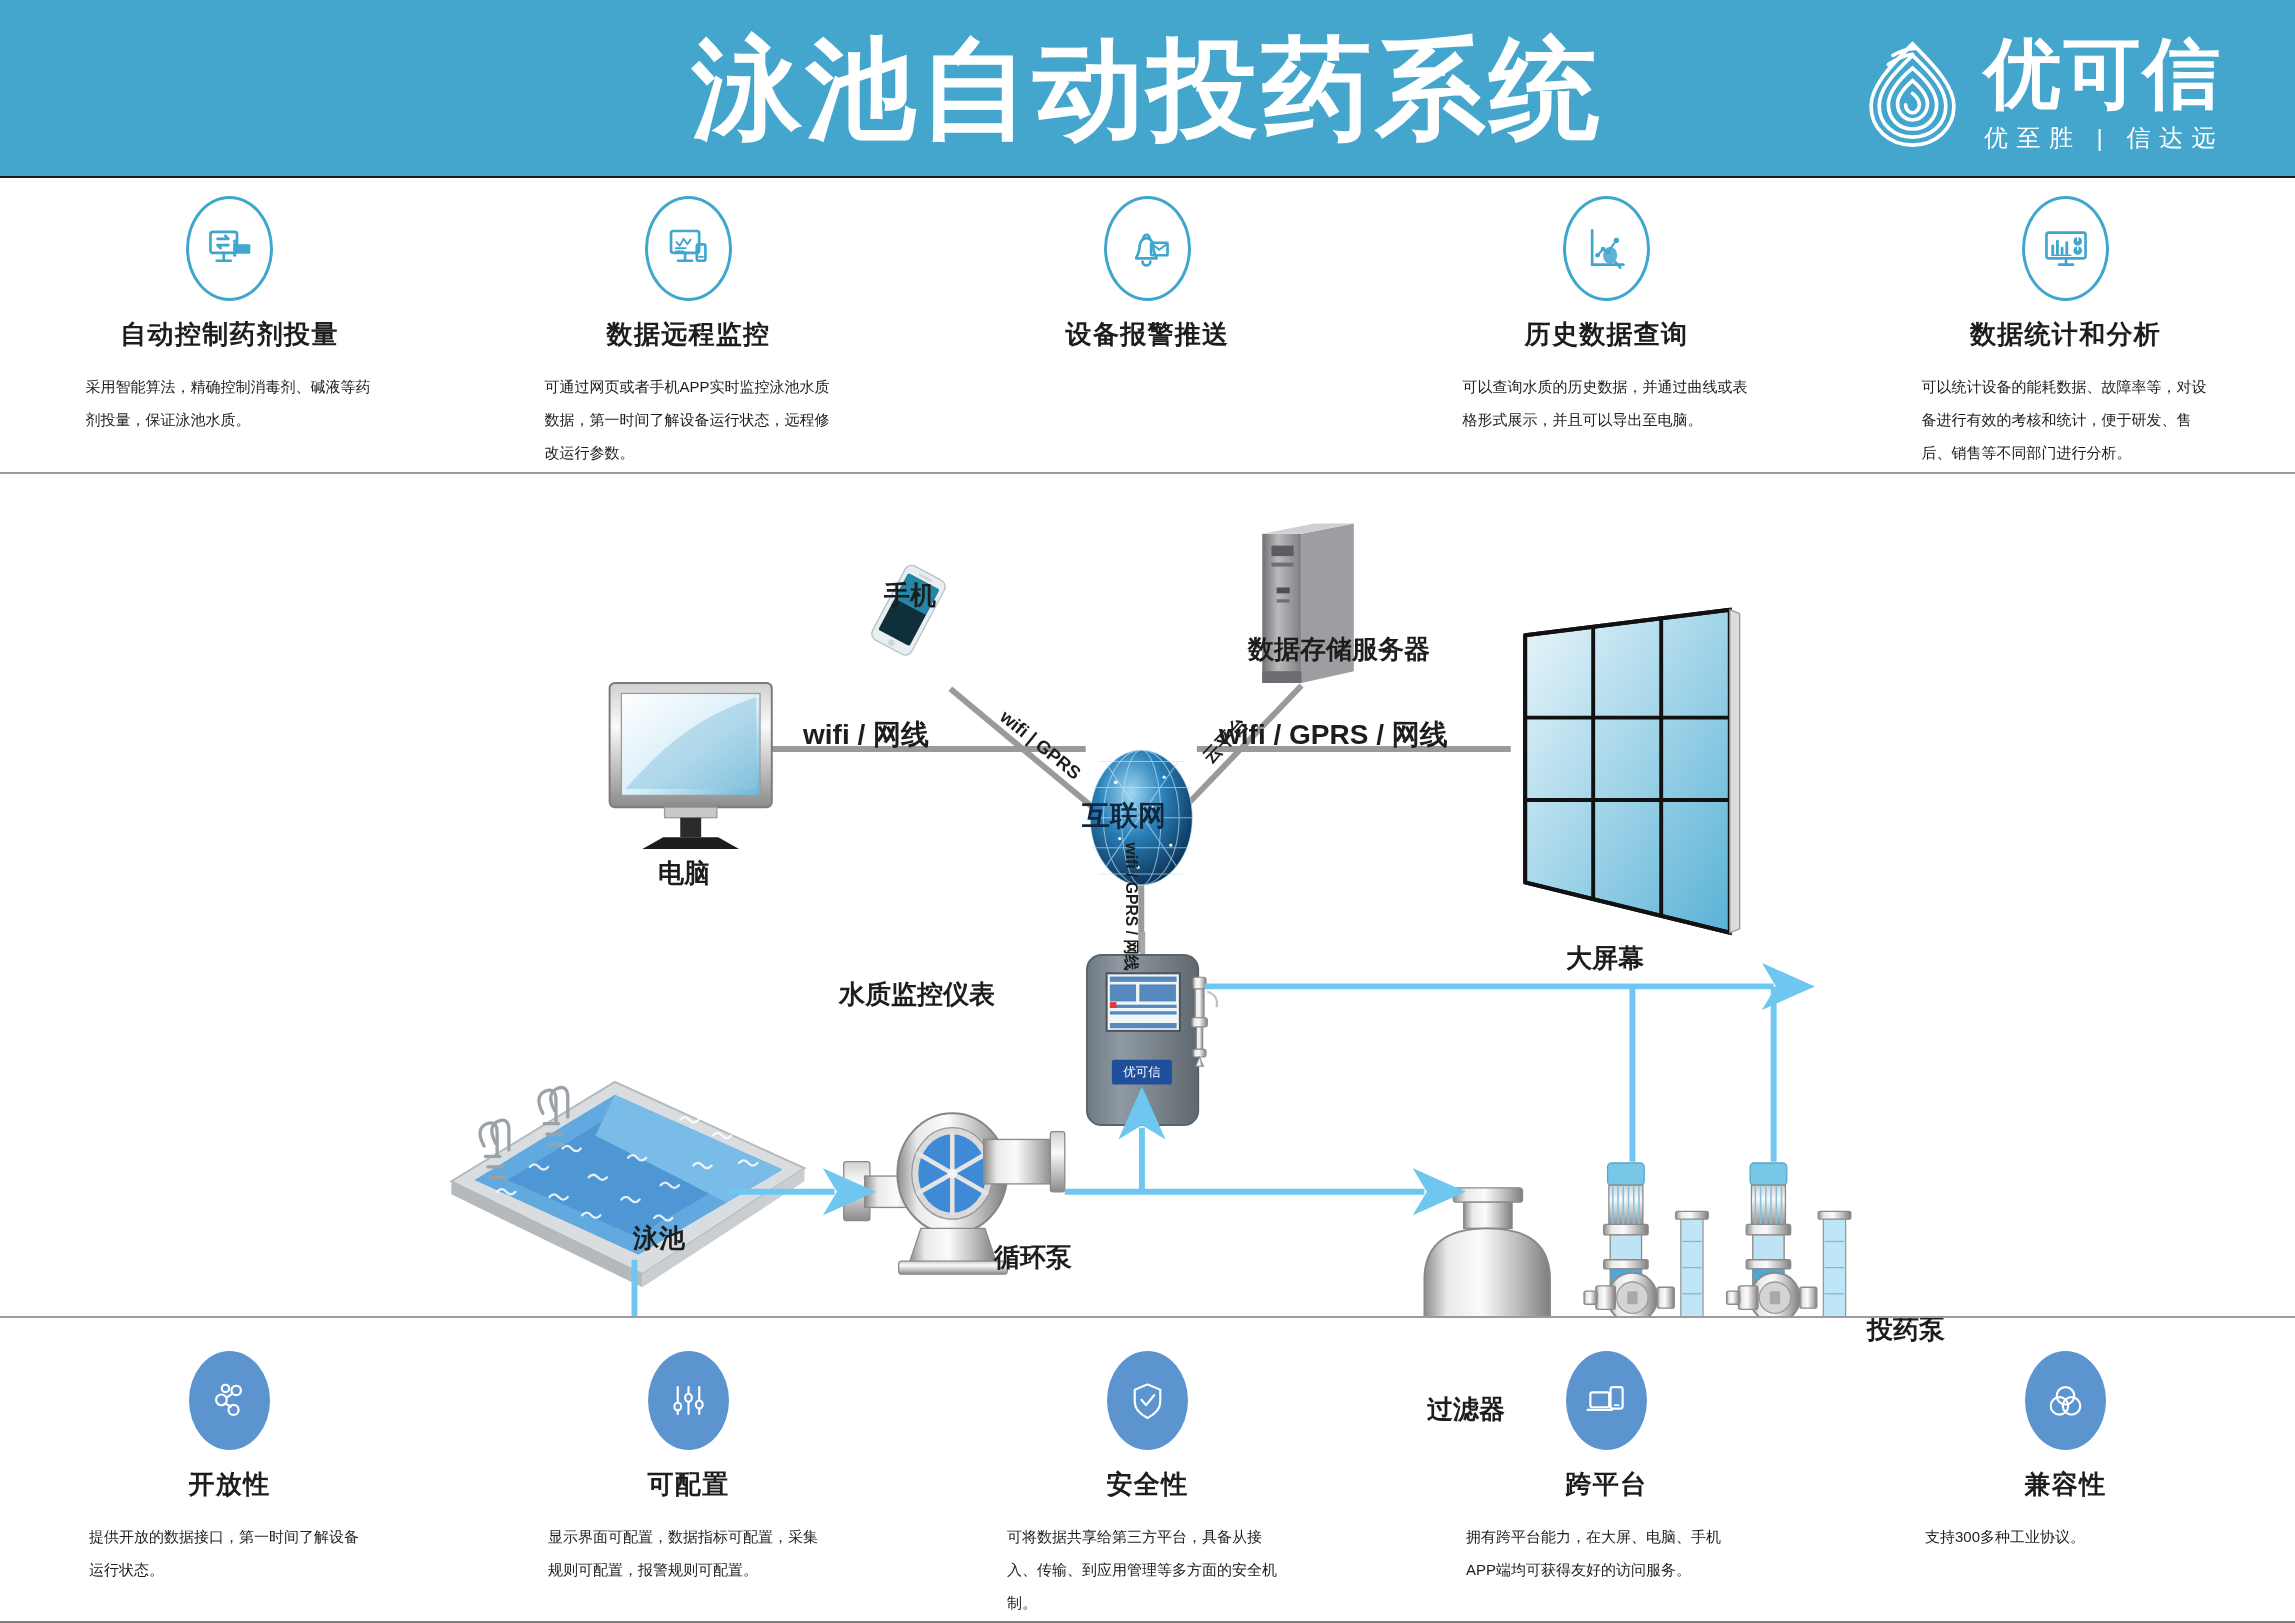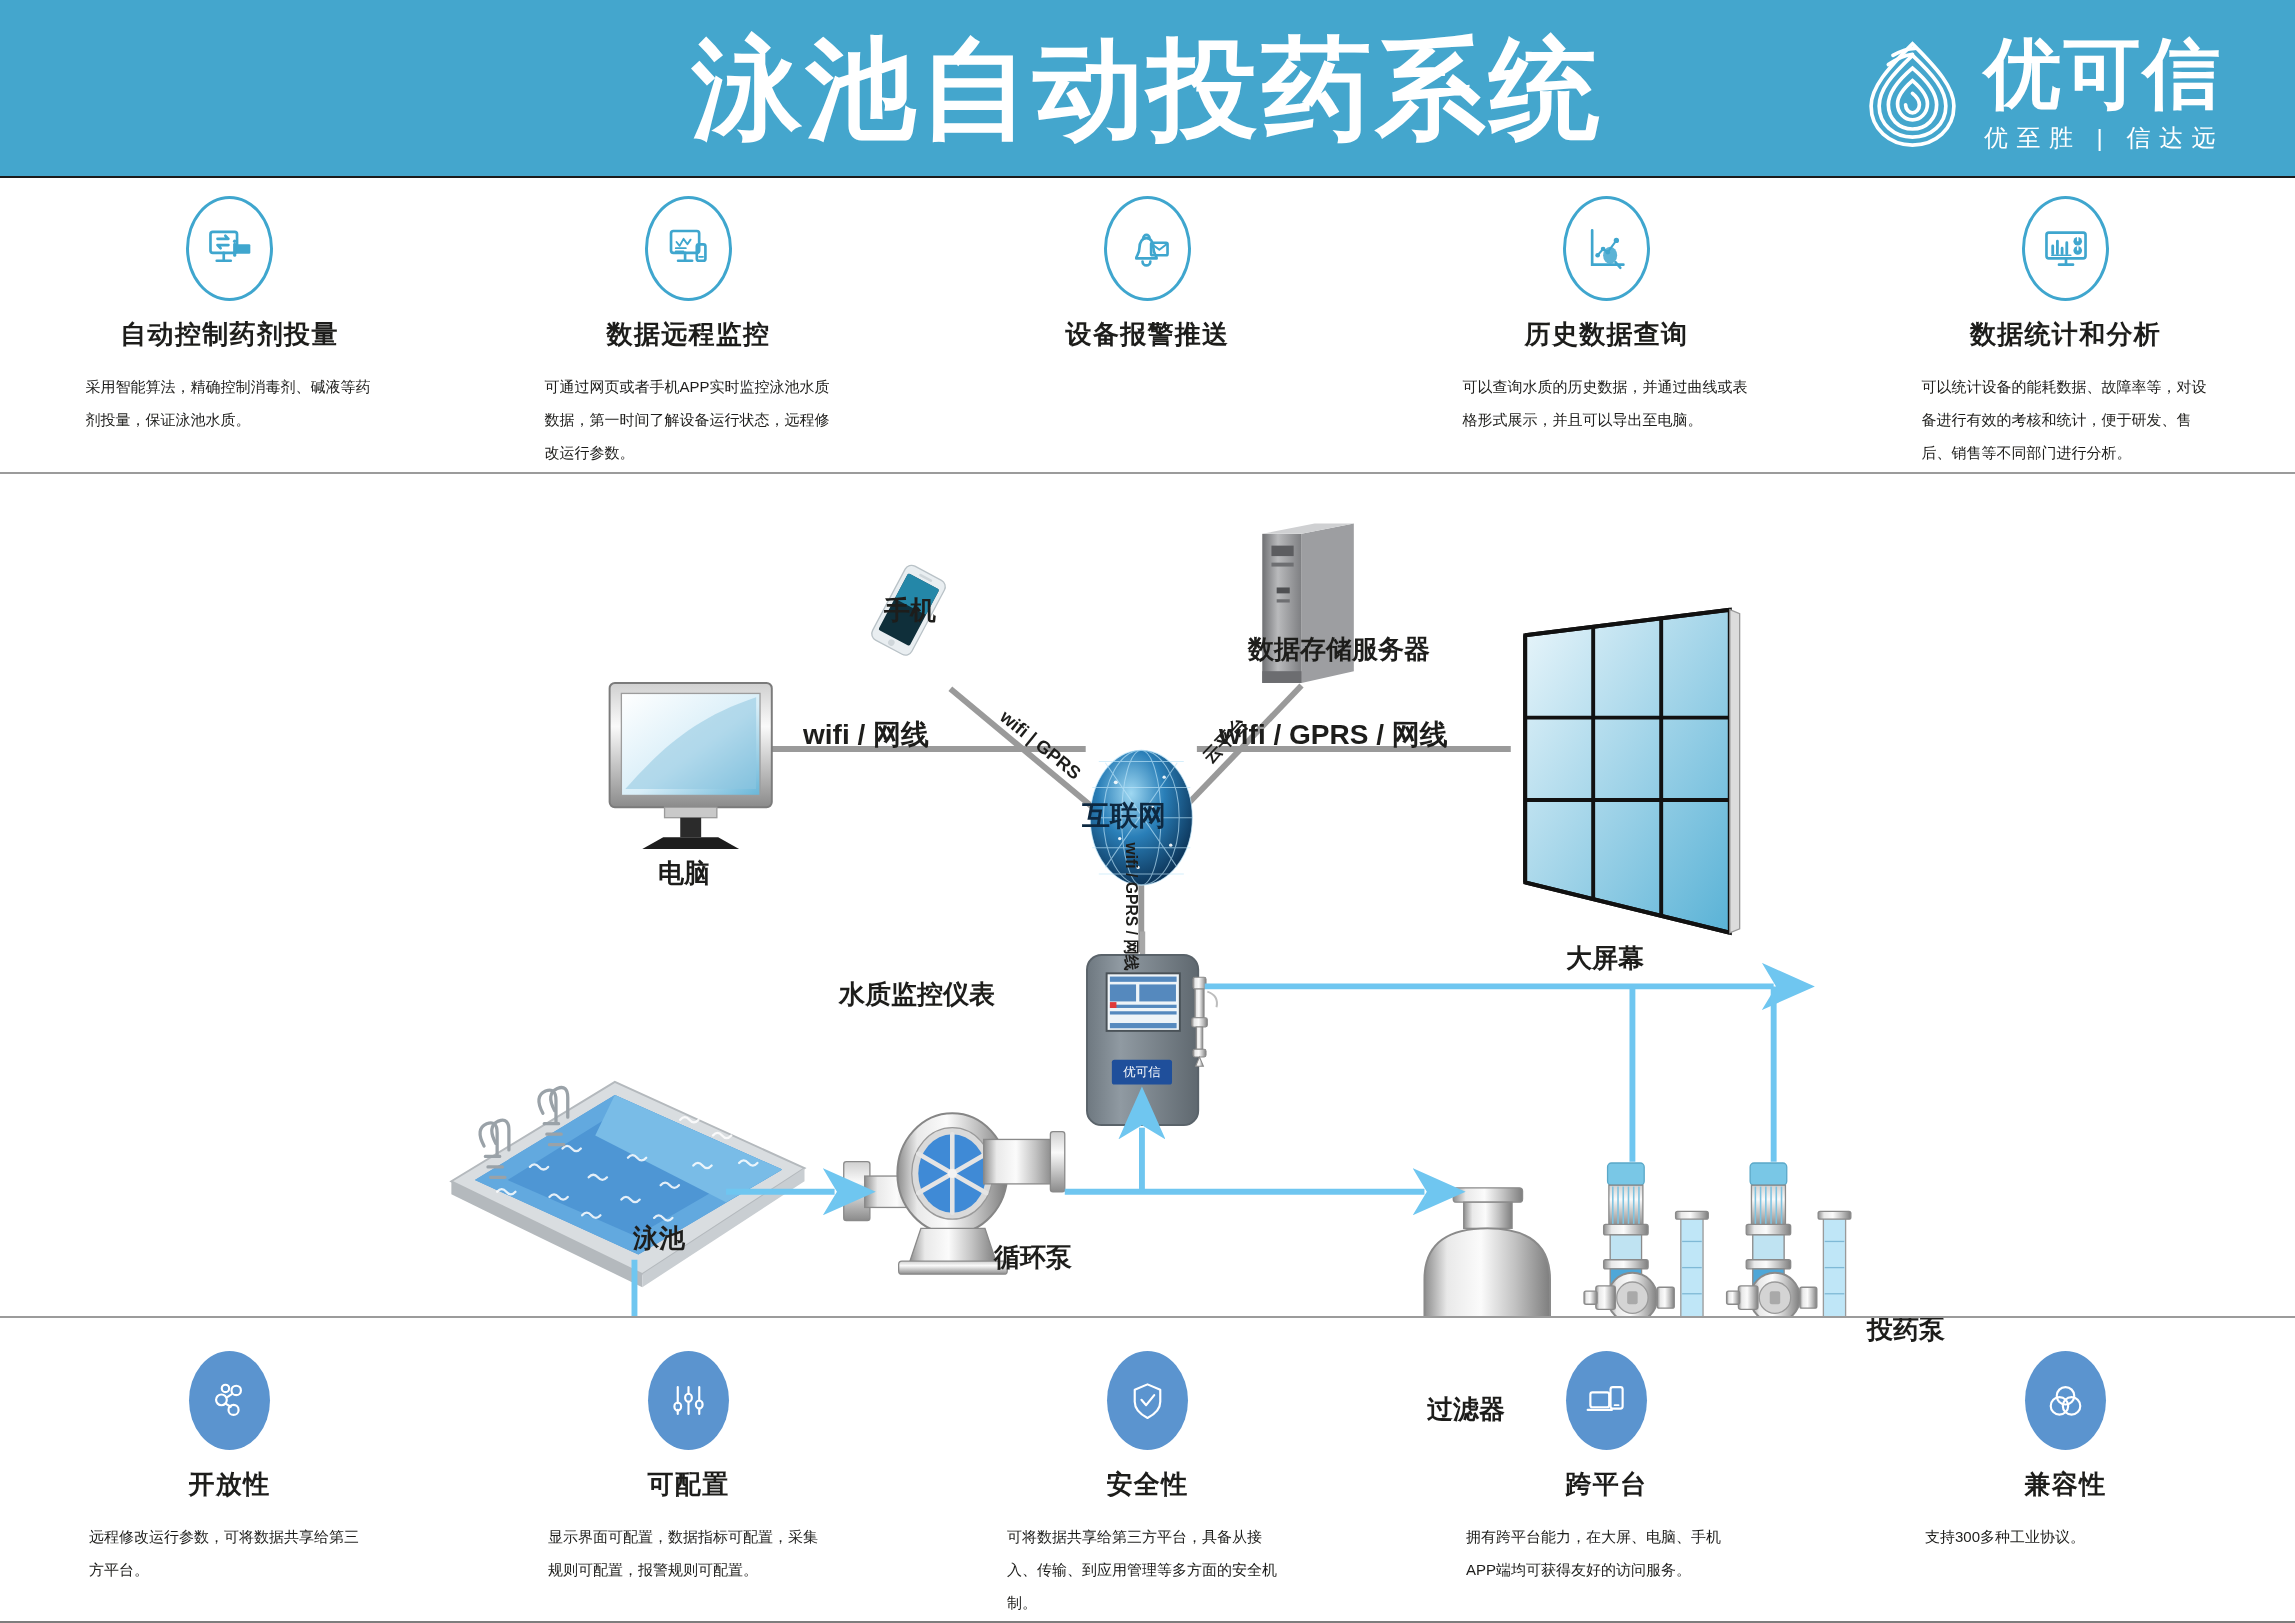--- a/index.html
+++ b/index.html
@@ -503,21 +503,21 @@
       <line x1="970" y1="1475" x2="970" y2="1200"></line>
 
       <line x1="2178" y1="1096" x2="2178" y2="1096"></line>
     </g>
 
     <text x="1585" y="420" font-size="28" font-weight="bold" fill="#1d1d1b" text-anchor="middle" transform="rotate(39 1585 420)" font-family="'Liberation Sans',sans-serif">wifi | GPRS</text>
     <text x="1880" y="412" font-size="28" font-weight="bold" fill="#1d1d1b" text-anchor="middle" transform="rotate(-46 1880 412)" font-family="'Liberation Sans',sans-serif">云平台</text>
     <text x="1722" y="660" font-size="24" font-weight="bold" fill="#1d1d1b" text-anchor="middle" transform="rotate(90 1722 660)" font-family="'Liberation Sans',sans-serif">wifi / GPRS / 网线</text>
   </svg>
 
-  <div class="dlabel big" style="left:884px;top:118px;">手机</div>
+  <div class="dlabel big" style="left:884px;top:103px;">手机</div>
   <div class="dlabel big" style="left:1248px;top:157px;">数据存储服务器</div>
   <div class="dlabel mid" style="left:1082px;top:322px;color:#0d2840;">互联网</div>
   <div class="dlabel big" style="left:658px;top:381px;">电脑</div>
   <div class="dlabel big" style="left:1566px;top:466px;">大屏幕</div>
   <div class="dlabel big" style="left:839px;top:502px;">水质监控仪表</div>
   <div class="dlabel big" style="left:633px;top:746px;">泳池</div>
   <div class="dlabel big" style="left:994px;top:765px;">循环泵</div>
   <div class="dlabel big" style="left:1427px;top:917px;">过滤器</div>
   <div class="dlabel big" style="left:1867px;top:837px;">投药泵</div>
   <div class="dlabel mid" style="left:803px;top:241px;">wifi / 网线</div>
@@ -532,21 +532,21 @@
     <div class="fi-solid">
       <svg width="43" height="43" viewBox="0 0 64 64" fill="none" stroke="#ffffff" stroke-width="3.2">
         <circle cx="20" cy="31" r="8"></circle>
         <circle cx="42" cy="17" r="7"></circle>
         <circle cx="26" cy="14" r="5.5"></circle>
         <circle cx="38" cy="46" r="7.5"></circle>
         <path d="M27 28l9-6M25 36l10 6"></path>
       </svg>
     </div>
     <div class="f-title">开放性</div>
-    <div class="f-desc">远程修改运行参数，可将数据共享给第三方平台。</div>
+    <div class="f-desc">提供开放的数据接口，第一时间了解设备运行状态。</div>
   </div>
 
   <div class="feature">
     <div class="fi-solid">
       <svg width="43" height="43" viewBox="0 0 64 64" fill="none" stroke="#ffffff" stroke-width="3.2">
         <line x1="16" y1="12" x2="16" y2="36" stroke-linecap="round"></line>
         <line x1="32" y1="12" x2="32" y2="22" stroke-linecap="round"></line>
         <line x1="48" y1="12" x2="48" y2="32" stroke-linecap="round"></line>
         <line x1="16" y1="52" x2="16" y2="46" stroke-linecap="round"></line>
         <line x1="32" y1="52" x2="32" y2="34" stroke-linecap="round"></line>

